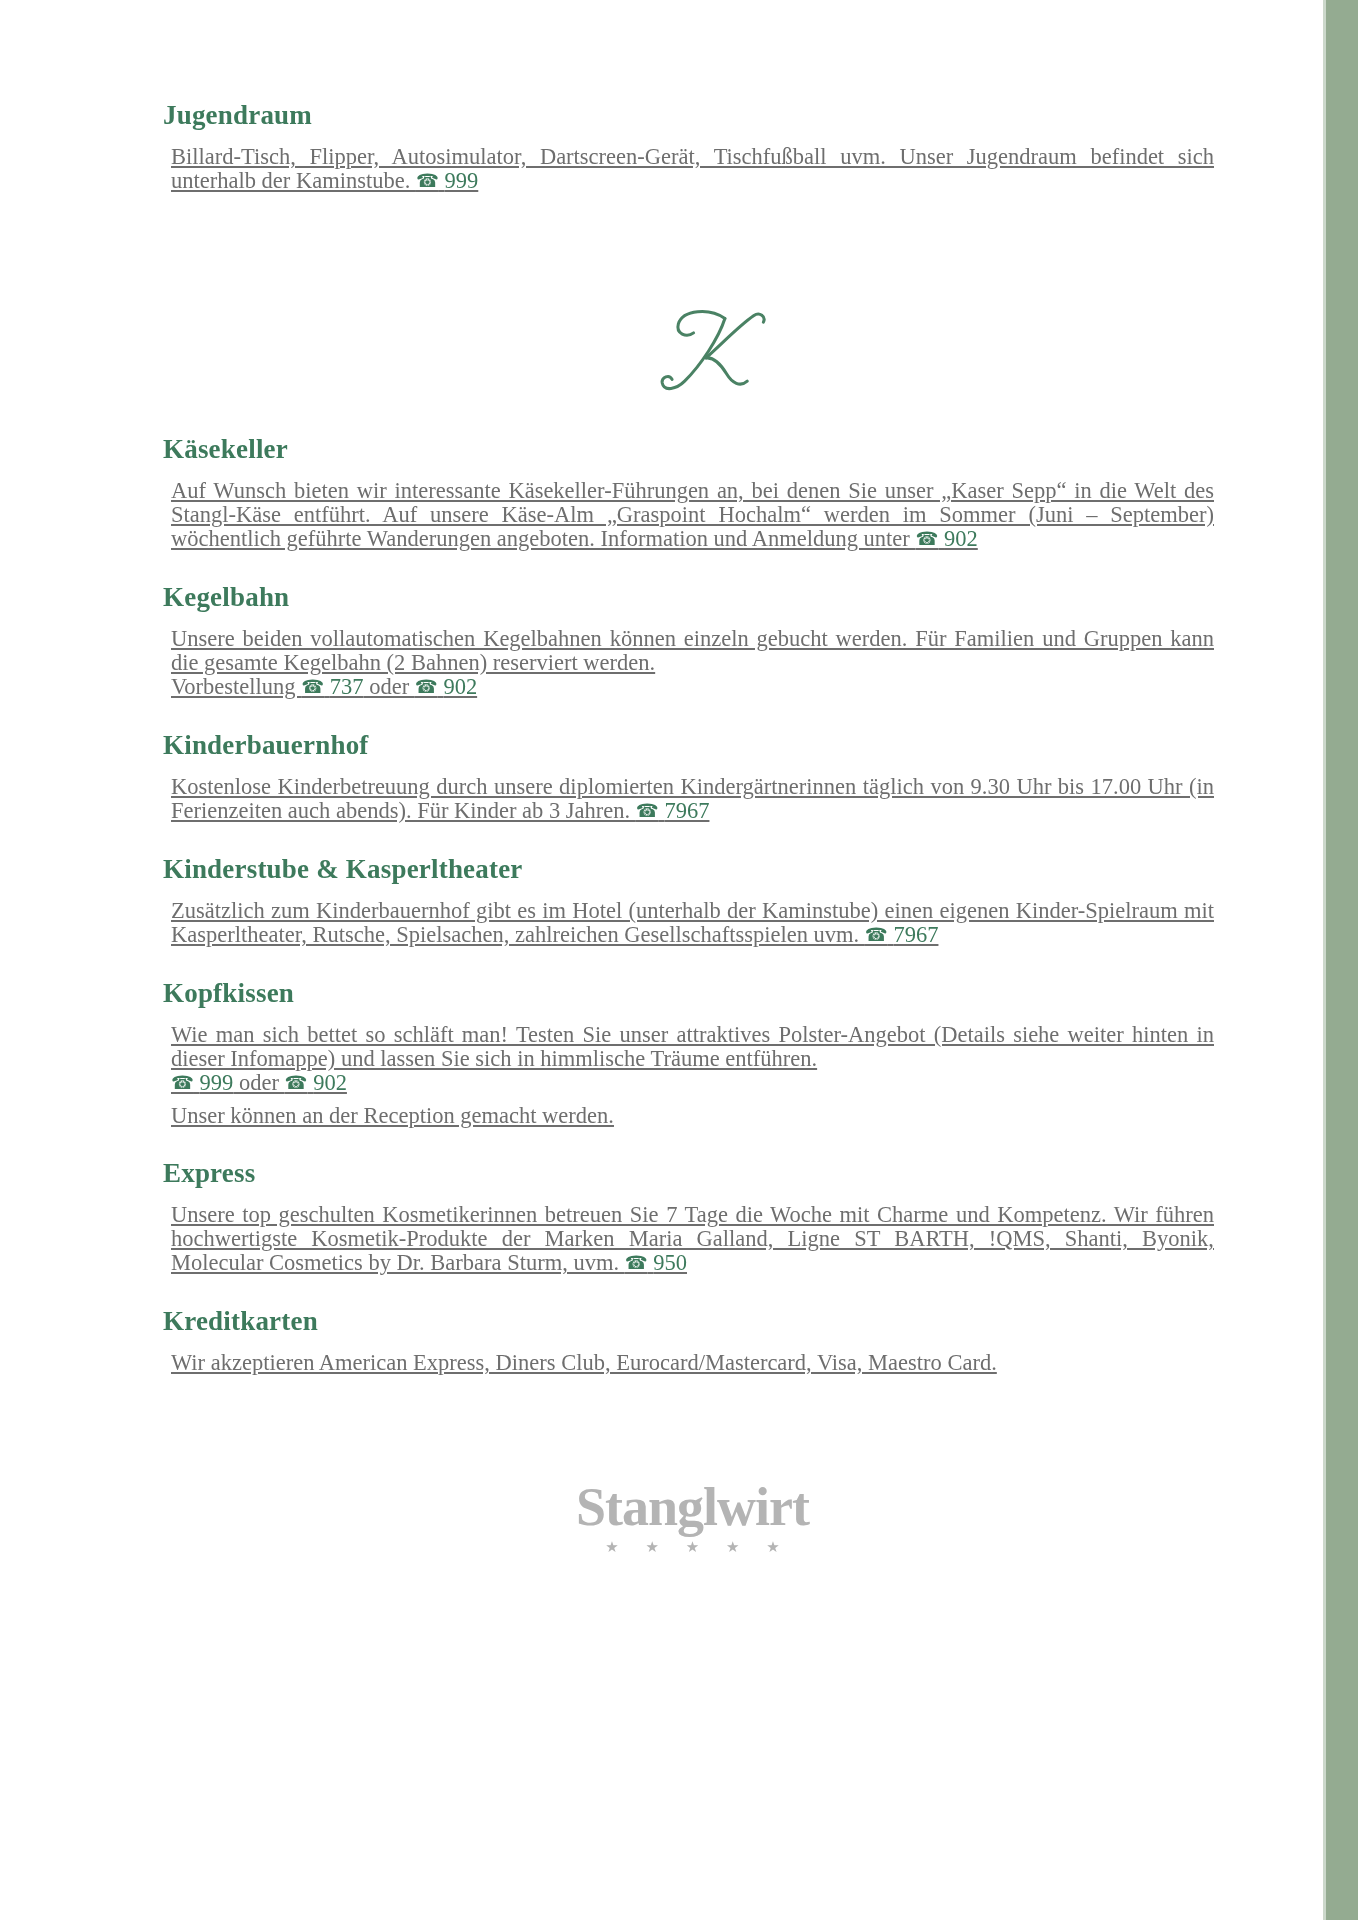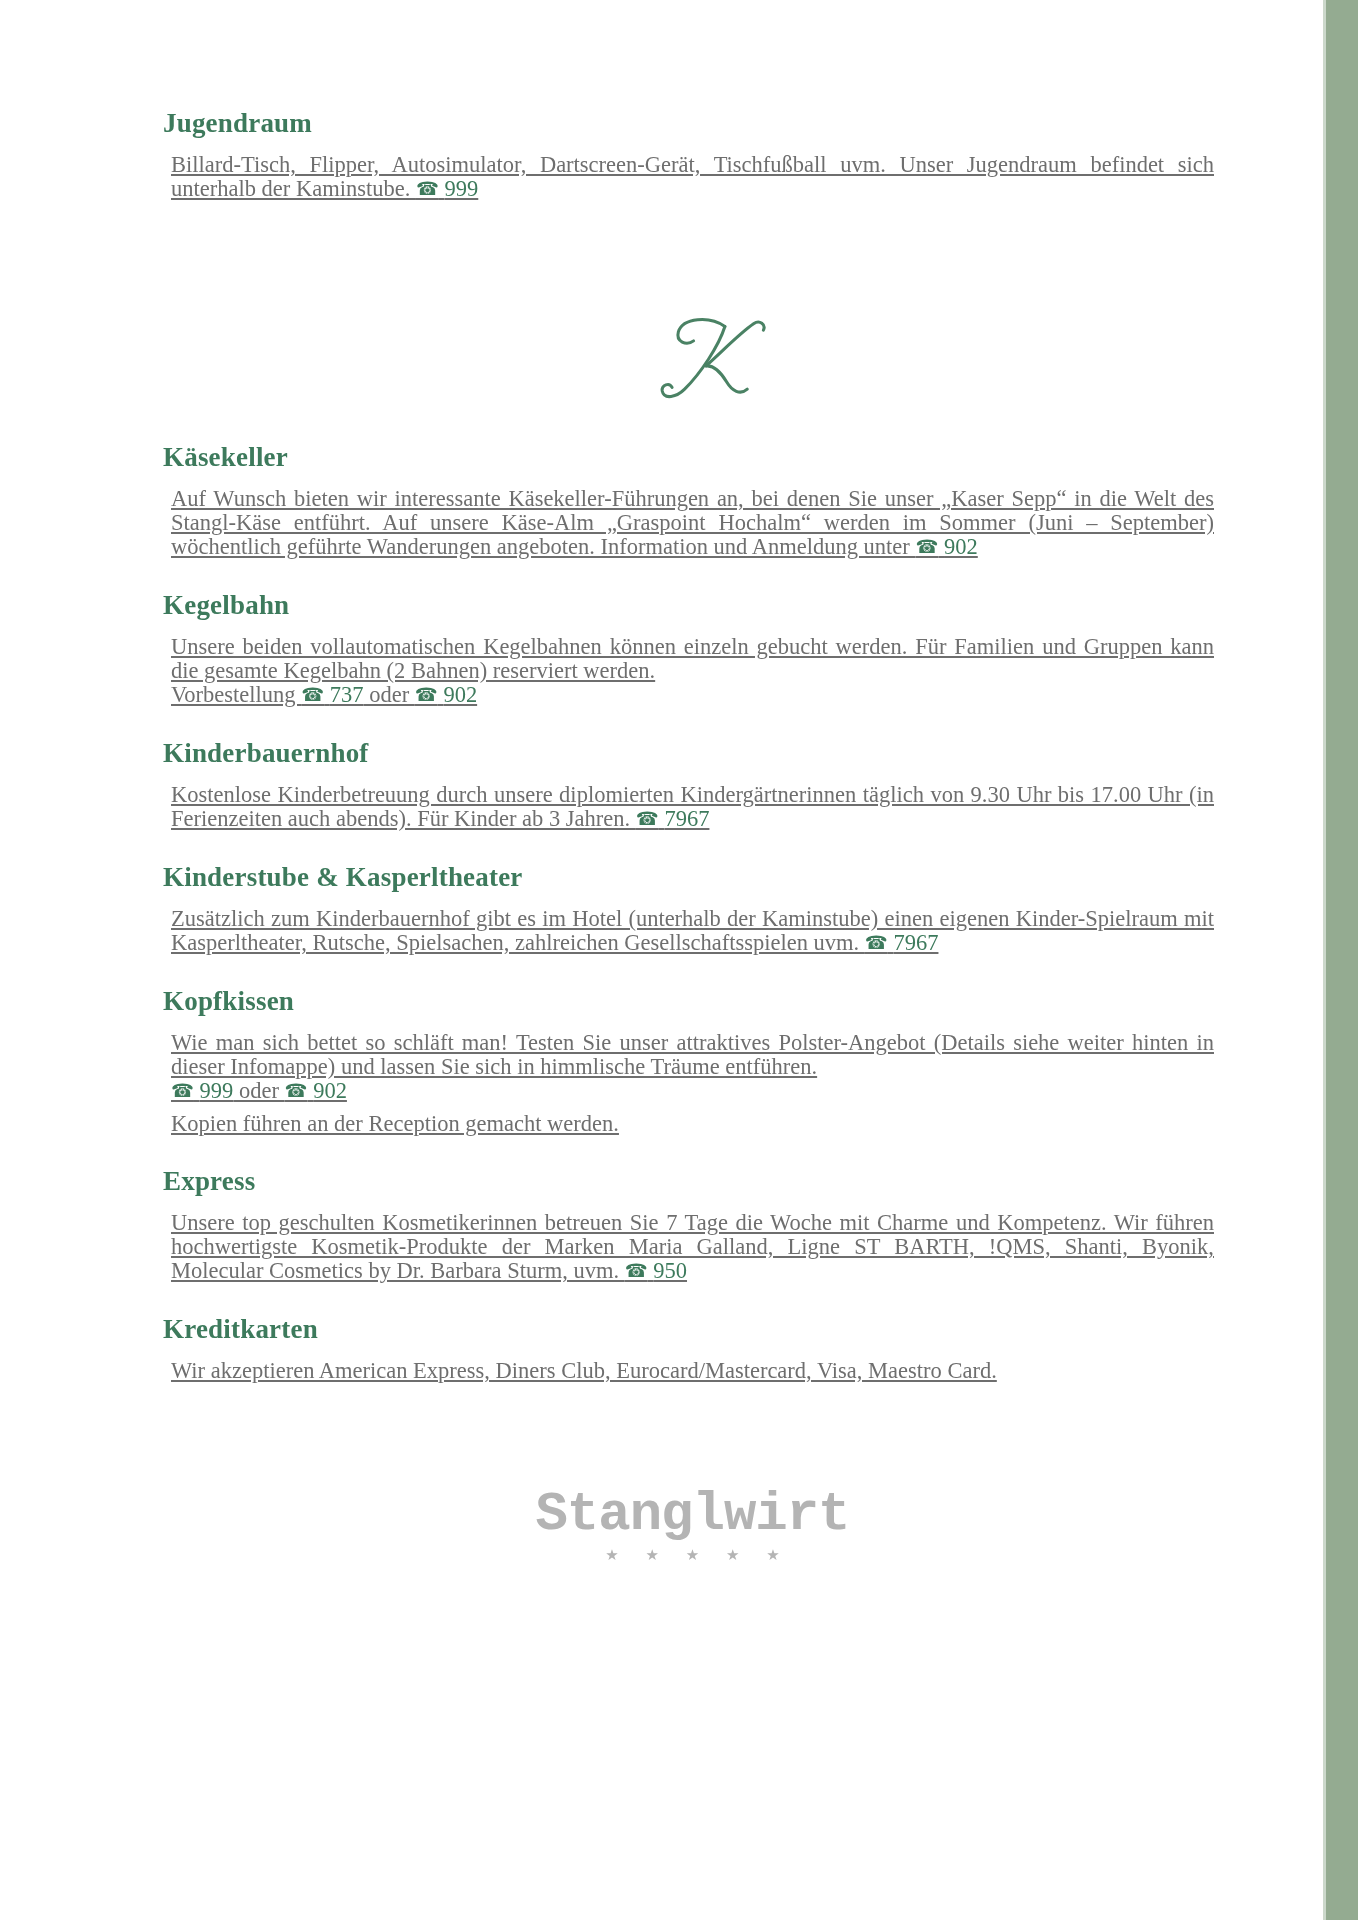--- a/index.html
+++ b/index.html
@@ -24,21 +24,21 @@
   .page{ width:100%; height:100%; position:relative; }
 
   .sidebar{
     position:absolute; top:0; right:0;
     width:35px; height:100%;
     background:var(--sidebar);
     border-left:3px solid var(--sidebar_edge);
   }
 
   .content{
-    position:absolute; top:8px; left:0;
+    position:absolute; top:0; left:0;
     width:1222px;
     padding:99px 0 0 163px;
   }
 
   .section-title{
     color:var(--heading);
     font-size:27px;
     line-height:32px;
     font-weight:bold;
     margin:29px 0 14px 0;
@@ -71,21 +71,21 @@
     display:inline-block;
     transform:translateX(14px);
   }
 
   .page-footer{
     margin-top:104px;
     text-align:center;
   }
   .logo{
     color:var(--logo);
-    font-family:Liberation Mono, monospace;
+    font-family:Liberation Serif, serif;
     font-weight:bold;
     font-size:54px;
     line-height:56px;
     letter-spacing:-1px;
   }
   .stars{
     color:var(--logo);
     font-family:"DejaVu Sans", sans-serif;
     font-size:15px;
     letter-spacing:11px;
@@ -154,21 +154,21 @@
   <section class="section">
     <h2 class="section-title">Kopfkissen</h2>
     <p class="section-body">
             <span class="body-line"><span>Wie man sich bettet so schläft man! Testen Sie unser attraktives Polster-Angebot (Details siehe weiter hinten in dieser Infomappe) und lassen Sie sich in himmlische Träume entführen.</span></span>
             <span class="body-line"><span class="phone"><span class="phone-icon">☎</span>&nbsp;<span>999</span></span><span> oder </span><span class="phone"><span class="phone-icon">☎</span>&nbsp;<span>902</span></span></span>
           </p>
   </section>
 
   <section class="section">
     <p class="section-body">
-            <span class="body-line"><span>Kopien führen an der Reception gemacht werden.</span></span>
+            <span class="body-line"><span>Unser können an der Reception gemacht werden.</span></span>
           </p>
   </section>
 
   <section class="section">
     <h2 class="section-title">Express</h2>
     <p class="section-body">
             <span class="body-line"><span>Unsere top geschulten Kosmetikerinnen betreuen Sie 7 Tage die Woche mit Charme und Kompetenz. Wir führen hochwertigste Kosmetik-Produkte der Marken Maria Galland, Ligne ST BARTH, !QMS, Shanti, Byonik, Molecular Cosmetics by Dr. Barbara Sturm, uvm. </span><span class="phone"><span class="phone-icon">☎</span>&nbsp;<span>950</span></span></span>
           </p>
   </section>
 

